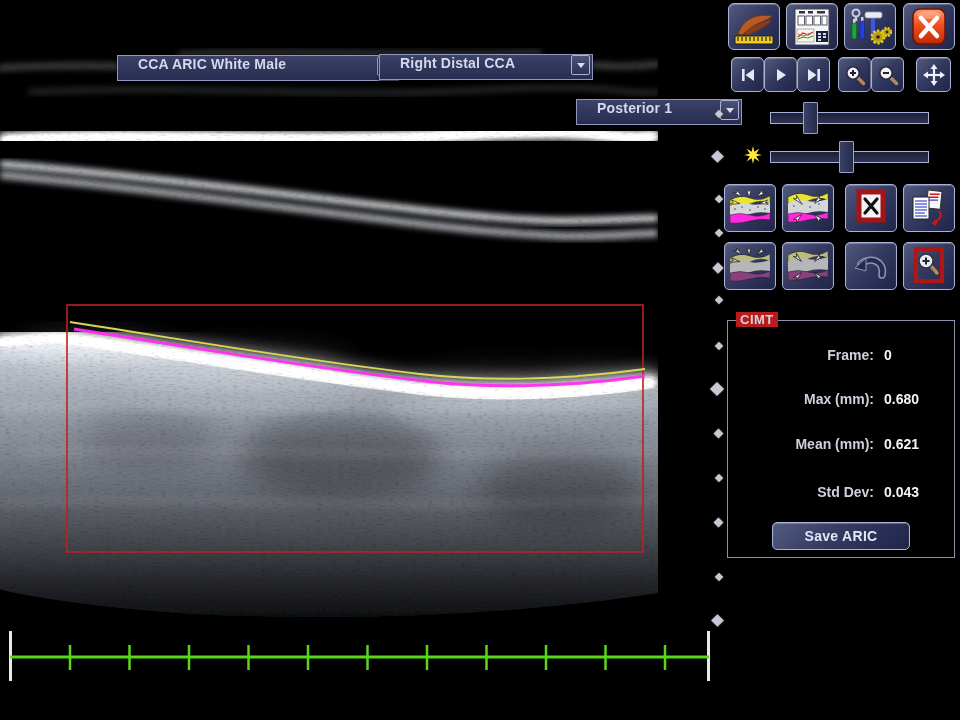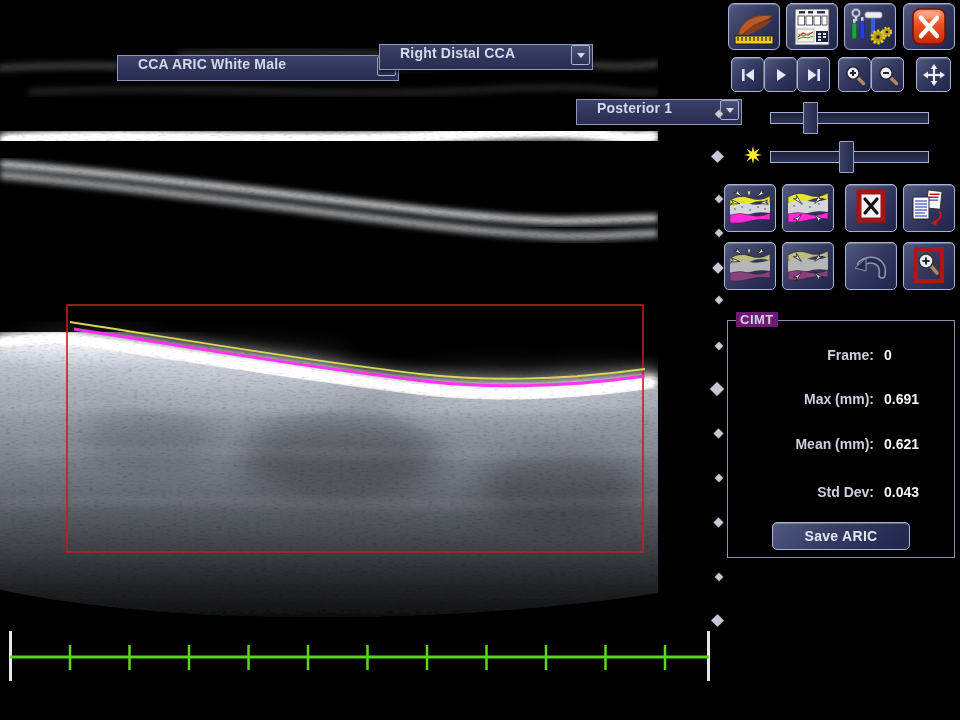--- a/index.html
+++ b/index.html
@@ -23,21 +23,21 @@
   .tri-down{width:0;height:0;border-left:4px solid transparent;border-right:4px solid transparent;
       border-top:5px solid #d8dcee;}
   
   .slider-track{position:absolute;height:10px;background:linear-gradient(#1c2038,#2e3456);
       border:1px solid #a9b1d4;box-shadow:0 1px 2px #000;}
   .slider-handle{position:absolute;top:-11px;width:13px;height:30px;
       background:linear-gradient(90deg,#3a4166,#262b4c);border:1px solid #9aa2c8;border-radius:1px;cursor:pointer;}
   
   #cimt-box{position:absolute;left:727px;top:320px;width:226px;height:236px;
       border:1px solid #8d93ad;}
-  #cimt-legend{position:absolute;left:8px;top:-9px;background:#701a75;padding:0 4px;
+  #cimt-legend{position:absolute;left:8px;top:-9px;background:#b91c1c;padding:0 4px;
       color:#d0d4e0;font-size:13px;font-weight:bold;letter-spacing:.5px;}
   .cimt-row{position:absolute;height:20px;width:100%;}
   .cimt-label{position:absolute;left:6px;width:140px;text-align:right;
       color:#ccd1de;font-size:14px;font-weight:bold;}
   .cimt-value{position:absolute;left:156px;color:#f2f4fa;font-size:14px;font-weight:bold;}
   #save-cimt{position:absolute;left:44px;top:201px;width:136px;height:26px;
       color:#e2e6f6;font-size:14px;font-weight:bold;letter-spacing:.3px;}
   
   .diamond{position:absolute;background:#c6c8d4;transform:rotate(45deg);
       box-shadow:0 0 2px #555;}
@@ -125,21 +125,21 @@
       <path d="M74,281 C184,298 304,319 424,333 C484,340 562,340 645,328" fill="none" stroke-width="3" opacity="0.95" stroke="#ff2df2"></path>
     </svg>
   </div>
 
   <div class="dd" style="left:117px;top:55px;width:258px;">
     <span class="dd-text">CCA ARIC White Male</span>
     <span class="dd-arrow">
         <span class="tri-down"></span>
       </span>
   </div>
-  <div class="dd" style="left:379px;top:44px;width:190px;">
+  <div class="dd" style="left:379px;top:54px;width:190px;">
     <span class="dd-text">Right Distal CCA</span>
     <span class="dd-arrow">
         <span class="tri-down"></span>
       </span>
   </div>
   <div class="dd" style="left:576px;top:55px;width:142px;margin-top:44px;">
     <span class="dd-text">Posterior 1</span>
     <span class="dd-arrow">
         <span class="tri-down"></span>
       </span>
@@ -391,21 +391,21 @@
   </div>
 
   <div id="cimt-box">
     <div id="cimt-legend">CIMT</div>
     <div class="cimt-row" style="top:26px;">
       <span class="cimt-label">Frame:</span>
       <span class="cimt-value">0</span>
     </div>
     <div class="cimt-row" style="top:70px;">
       <span class="cimt-label">Max (mm):</span>
-      <span class="cimt-value">0.691</span>
+      <span class="cimt-value">0.680</span>
     </div>
     <div class="cimt-row" style="top:115px;">
       <span class="cimt-label">Mean (mm):</span>
       <span class="cimt-value">0.621</span>
     </div>
     <div class="cimt-row" style="top:163px;">
       <span class="cimt-label">Std Dev:</span>
       <span class="cimt-value">0.043</span>
     </div>
     <div class="btn" id="save-cimt">Save ARIC</div>

